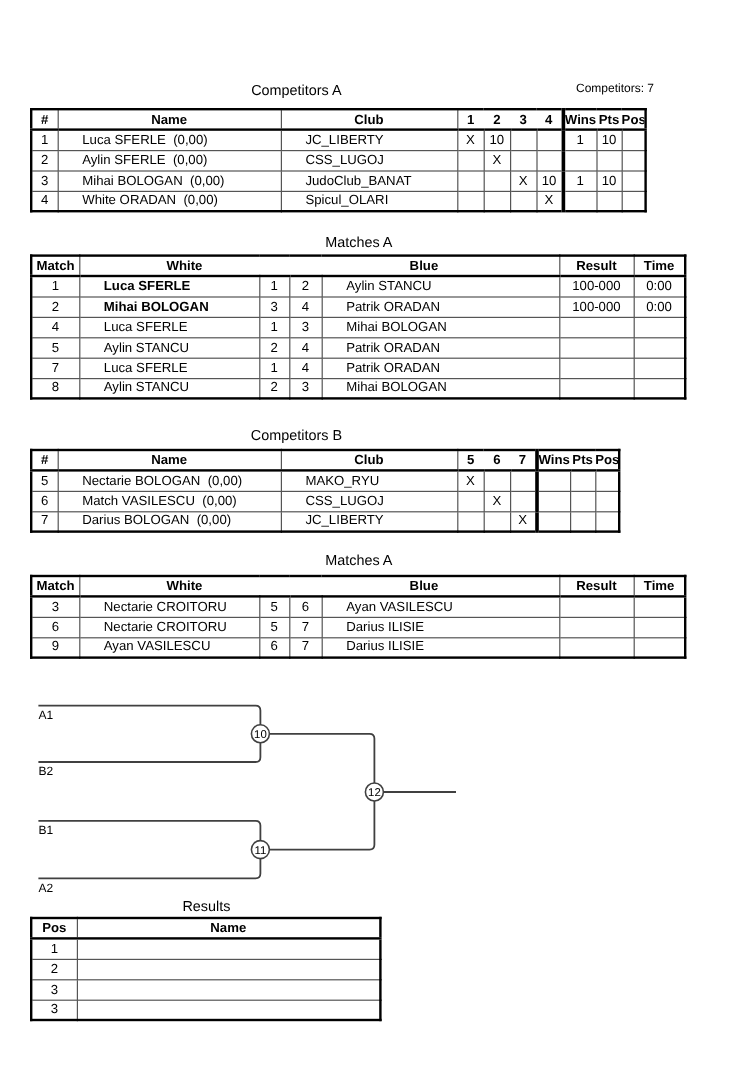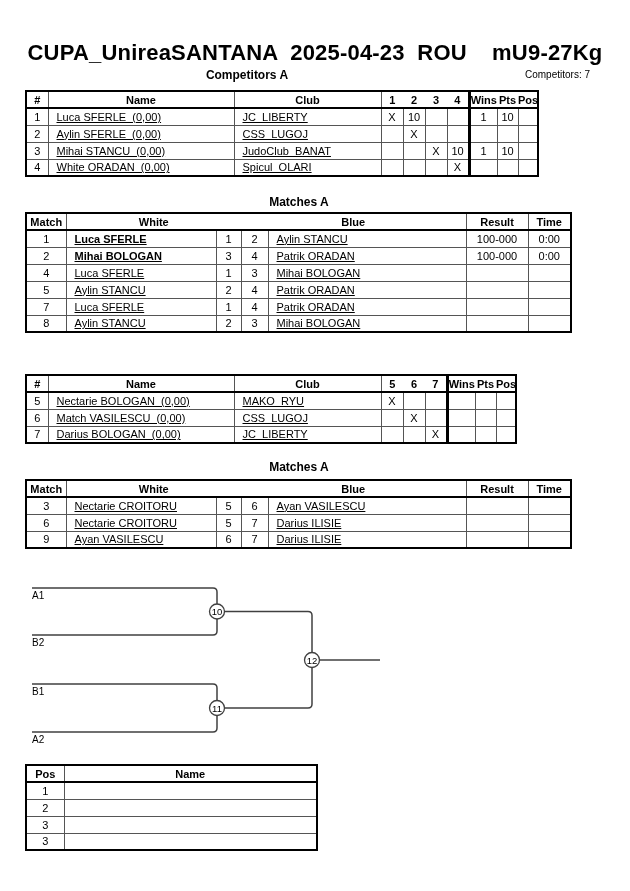--- a/index.html
+++ b/index.html
@@ -1,47 +1,46 @@
 <!DOCTYPE html>
 <html><head>
 <meta charset="utf-8">
 <style>
   * { margin:0; padding:0; box-sizing:border-box; }
   body { background:#fff; font-family:"Liberation Sans", sans-serif; color:#000; }
   #page { position:relative; width:630px; height:891px; background:#fff; overflow:hidden; }
 
   .title { position:absolute; top:40px; left:0; width:630px; text-align:center;
            font-size:22px; font-weight:bold; white-space:pre; letter-spacing:0.2px; }
-  .sec-title { position:absolute; font-size:12px; font-weight:bold; text-align:center; white-space:pre; }
-  .comp-count { position:absolute; top:69px; left:480px; width:110px; text-align:right; font-size:10px; }
+  .sec-title { position:absolute; font-size:12px; font-weight:normal; text-align:center; white-space:pre; }
+  .comp-count { position:absolute; top:69px; left:480px; width:110px; text-align:left; font-size:10px; }
 
   table { position:absolute; border-collapse:collapse; table-layout:fixed; background:#fff;
           border:2px solid #000; }
   td, th { border:1px solid #555; height:17px; font-size:11px; overflow:hidden;
            white-space:pre; padding:0; font-weight:normal; }
   th { font-weight:bold; border-bottom:2px solid #000; }
   .c { text-align:center; }
-  .l { text-align:left; padding-left:8px;text-decoration:underline; }
+  .l { text-align:left; padding-left:20px; }
   .b { font-weight:bold; }
   .thick-l { border-left:3px solid #000 !important; }
   .hide-l { border-left-style:hidden; }
   .hide-r { border-right-style:hidden; }
 
   svg text { font-family:"Liberation Sans", sans-serif; }
   .br-line { stroke:#404040; stroke-width:1.5; fill:none; }
   .br-node { fill:#fff; stroke:#404040; stroke-width:1.3; }
   .br-label { font-size:10px; fill:#000; }
   .br-num { font-size:9.5px; fill:#000; text-anchor:middle; }
 </style>
 </head>
 <body>
 
 <div id="page">
 
-  <div class="title">CUPA_UnireaSANTANA  2025-04-23  ROU    mU9-27Kg</div>
   <div class="sec-title" style="top:68px; left:25px; width:444px;">Competitors A</div>
   <div class="comp-count">Competitors: 7</div>
 
   <table style="top:90px; left:25px; width:512px;">
     <colgroup>
         <col style="width:22px">
         <col style="width:186px">
         <col style="width:147px">
         <col style="width:22px">
         <col style="width:22px">
@@ -83,21 +82,21 @@
       <td class="c"></td>
       <td class="c">X</td>
       <td class="c"></td>
       <td class="c"></td>
       <td class="c thick-l"></td>
       <td class="c"></td>
       <td class="c"></td>
     </tr>
     <tr>
       <td class="c">3</td>
-      <td class="l">Mihai STANCU  (0,00)</td>
+      <td class="l">Mihai BOLOGAN  (0,00)</td>
       <td class="l">JudoClub_BANAT</td>
       <td class="c"></td>
       <td class="c"></td>
       <td class="c">X</td>
       <td class="c">10</td>
       <td class="c thick-l">1</td>
       <td class="c">10</td>
       <td class="c"></td>
     </tr>
     <tr>
@@ -185,20 +184,21 @@
       <td class="l">Aylin STANCU</td>
       <td class="c">2</td>
       <td class="c">3</td>
       <td class="l">Mihai BOLOGAN</td>
       <td class="c"></td>
       <td class="c"></td>
     </tr>
   </tbody>
     </table>
 
+  <div class="sec-title" style="top:356px; left:25px; width:444px;">Competitors B</div>
 
   <table style="top:374px; left:25px; width:490px;">
     <colgroup>
         <col style="width:22px">
         <col style="width:186px">
         <col style="width:147px">
         <col style="width:22px">
         <col style="width:22px">
         <col style="width:22px">
         <col style="width:28px">
@@ -313,20 +313,21 @@
     <circle class="br-node" cx="312" cy="85" r="7.5"></circle>
     <text class="br-label" x="32" y="24">A1</text>
     <text class="br-label" x="32" y="71">B2</text>
     <text class="br-label" x="32" y="120">B1</text>
     <text class="br-label" x="32" y="168">A2</text>
     <text class="br-num" x="217" y="40">10</text>
     <text class="br-num" x="217" y="136.5">11</text>
     <text class="br-num" x="312" y="88.5">12</text>
   </svg>
 
+  <div class="sec-title" style="top:748px; left:25px; width:294px;">Results</div>
 
   <table style="top:764px; left:25px; width:291px;">
     <colgroup>
         <col style="width:38px">
         <col style="width:253px">
       </colgroup>
     <tbody>
         <tr>
       <th class="c">Pos</th>
       <th class="c">Name</th>

